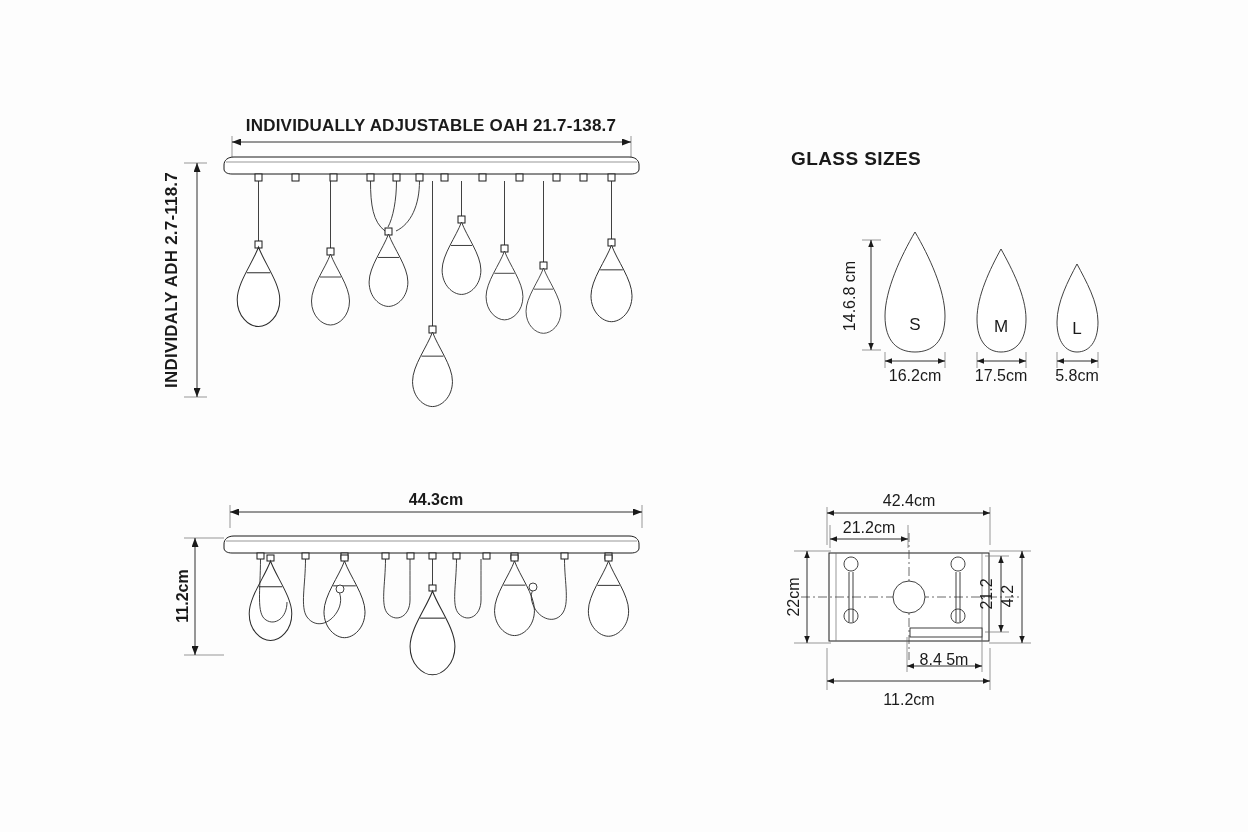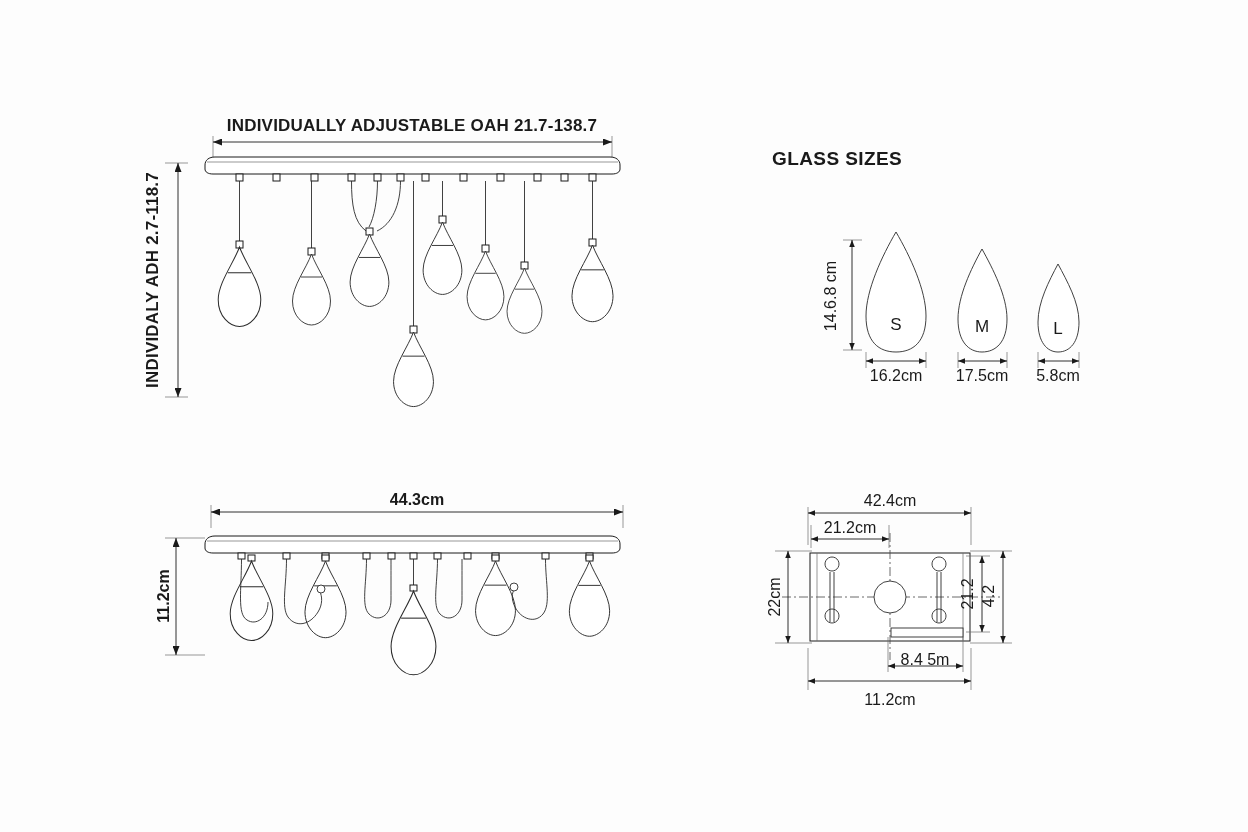--- a/index.html
+++ b/index.html
@@ -13,20 +13,21 @@
     font-family: "Liberation Sans", sans-serif;
     position: relative;
     overflow: hidden;
     background: #fdfdfd;
   }
   #sheet {
     position: absolute;
     left: 0; top: 0;
     width: 1136px;
     height: 832px;
+    padding-left: 19px;
   }
   svg { display: block; }
   text {
     font-family: "Liberation Sans", sans-serif;
     fill: #1a1a1a;
   }
   .lbl-title {
     font-size: 17px;
     font-weight: 700;
     letter-spacing: 0.2px;

